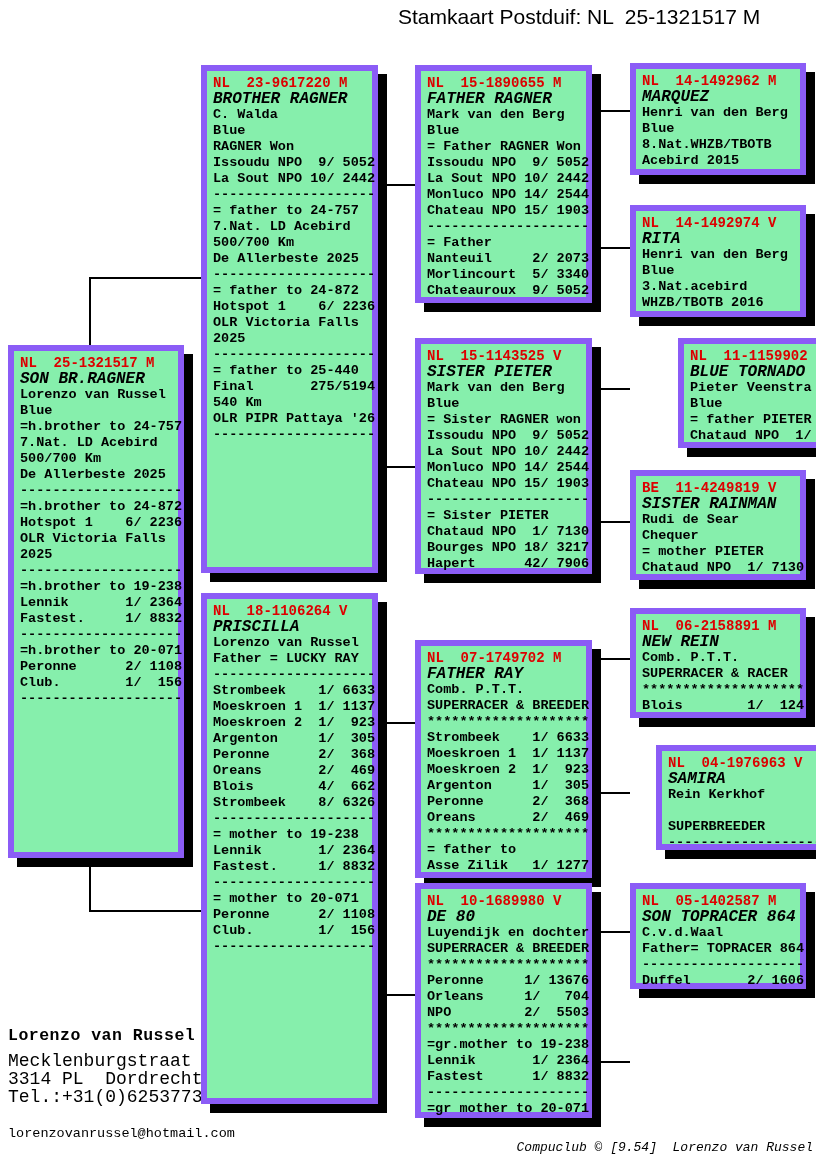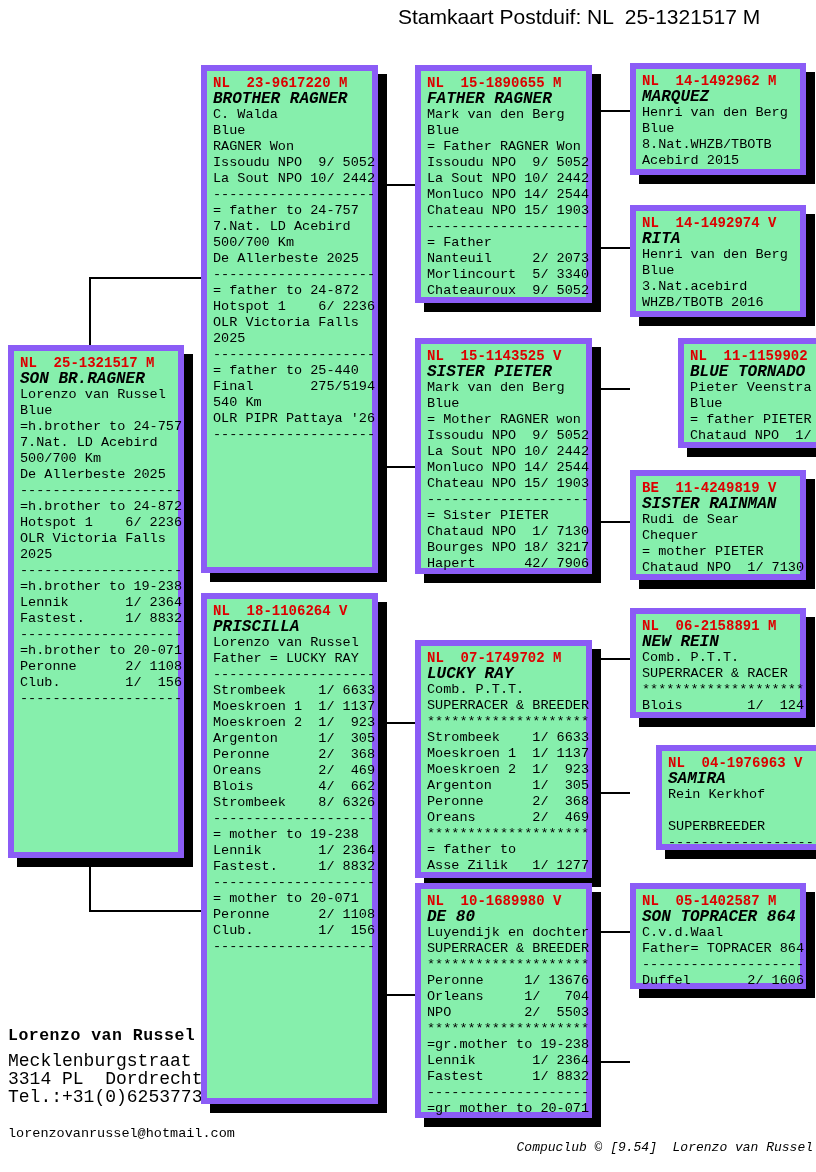--- a/index.html
+++ b/index.html
@@ -5,21 +5,21 @@
   html,body{margin:0;padding:0;background:#ffffff;}
   .sheet{position:relative;width:816px;height:1172px;background:#ffffff;overflow:hidden;
          font-family:"Liberation Mono","DejaVu Sans Mono",monospace;color:#000;}
   .title{position:absolute;left:398px;top:5px;font-family:"Liberation Sans",sans-serif;
          font-size:21px;color:#000;white-space:pre;}
   
   .box{position:absolute;background:#86efac;border:6px solid #8b5cf6;
        box-shadow:9px 9px 0 0 #000;padding:4px 3px 4px 6px;box-sizing:border-box;z-index:2;}
   .ring{font-size:14px;font-weight:700;color:#dd0000;line-height:16px;white-space:pre;}
   .bname{font-size:16px;font-weight:700;font-style:italic;line-height:16px;height:16px;white-space:pre;}
-  .blines{font-size:13.5px;font-weight:400;line-height:16px;}
+  .blines{font-size:13.5px;font-weight:700;line-height:16px;}
   .blines .ln{white-space:pre;height:16px;}
   
   .bx-subject{left:8px;  top:345px; width:176px;height:513px;}
   .bx-f      {left:201px;top:65px;  width:177px;height:508px;}
   .bx-m      {left:201px;top:593px; width:177px;height:511px;}
   .bx-ff     {left:415px;top:65px;  width:177px;height:238px;}
   .bx-fm     {left:415px;top:338px; width:177px;height:236px;}
   .bx-mf     {left:415px;top:640px; width:177px;height:238px;}
   .bx-mm     {left:415px;top:883px; width:177px;height:235px;}
   .bx-fff    {left:630px;top:63px;  width:176px;height:112px;}
@@ -178,35 +178,35 @@
         <div class="ln">Morlincourt  5/ 3340</div>
         <div class="ln">Chateauroux  9/ 5052</div>
       </div>
   </div>
   <div class="box bx-fm">
     <div class="ring">NL  15-1143525 V</div>
     <div class="bname">SISTER PIETER</div>
     <div class="blines">
         <div class="ln">Mark van den Berg</div>
         <div class="ln">Blue</div>
-        <div class="ln">= Mother RAGNER won</div>
+        <div class="ln">= Sister RAGNER won</div>
         <div class="ln">Issoudu NPO  9/ 5052</div>
         <div class="ln">La Sout NPO 10/ 2442</div>
         <div class="ln">Monluco NPO 14/ 2544</div>
         <div class="ln">Chateau NPO 15/ 1903</div>
         <div class="ln">--------------------</div>
         <div class="ln">= Sister PIETER</div>
         <div class="ln">Chataud NPO  1/ 7130</div>
         <div class="ln">Bourges NPO 18/ 3217</div>
         <div class="ln">Hapert      42/ 7906</div>
       </div>
   </div>
   <div class="box bx-mf">
     <div class="ring">NL  07-1749702 M</div>
-    <div class="bname">LUCKY RAY</div>
+    <div class="bname">FATHER RAY</div>
     <div class="blines">
         <div class="ln">Comb. P.T.T.</div>
         <div class="ln">SUPERRACER &amp; BREEDER</div>
         <div class="ln">********************</div>
         <div class="ln">Strombeek    1/ 6633</div>
         <div class="ln">Moeskroen 1  1/ 1137</div>
         <div class="ln">Moeskroen 2  1/  923</div>
         <div class="ln">Argenton     1/  305</div>
         <div class="ln">Peronne      2/  368</div>
         <div class="ln">Oreans       2/  469</div>

